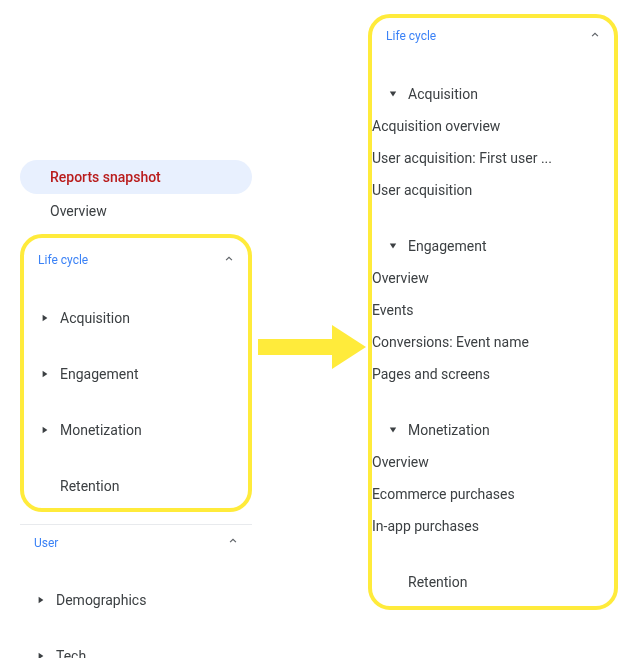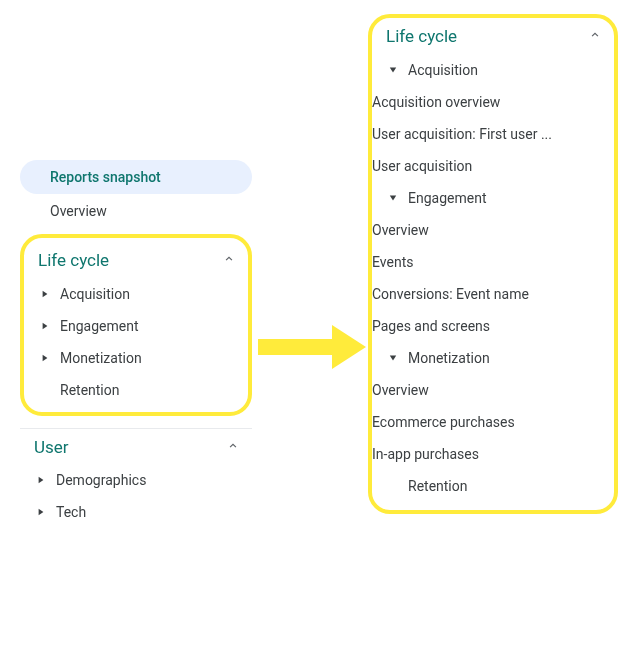--- a/index.html
+++ b/index.html
@@ -28,46 +28,47 @@
   .nav-item {
     display: flex;
     align-items: center;
     padding: 0 16px;
     height: 34px;
     font-size: 14px;
     color: #3c4043;
   }
   .nav-item.selected {
     background: #e8f0fe;
-    color: #0f766e;
+    color: #b91c1c;
     border-radius: 20px;
     font-weight: 500;
   }
   .nav-item .spacer { width: 14px; }
   .nav-item .label { flex: 1; white-space: nowrap; overflow: hidden; text-overflow: ellipsis; }
 
   .section-header {
     display: flex;
     align-items: center;
     justify-content: space-between;
     padding: 0 12px 0 14px;
     height: 36px;
-    font-size: 17px;
-    color: #0f766e;
+    font-size: 12px;
+    color: #3b82f6;
     border-top: 1px solid #e8eaed;
   }
   .section-header.no-border { border-top: none; }
 
   .tree-item {
     display: flex;
     align-items: center;
     padding-left: 14px;
     height: 32px;
     font-size: 14px;
     color: #3c4043;
+    margin-top: 24px;
   }
   .tree-item .caret {
     width: 14px;
     display: inline-flex;
     align-items: center;
     justify-content: center;
   }
   .tree-item .tlabel { margin-left: 8px; }
 
   .sub-item {

